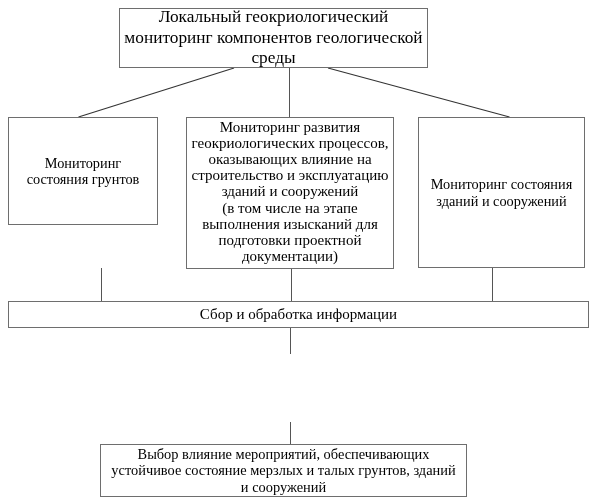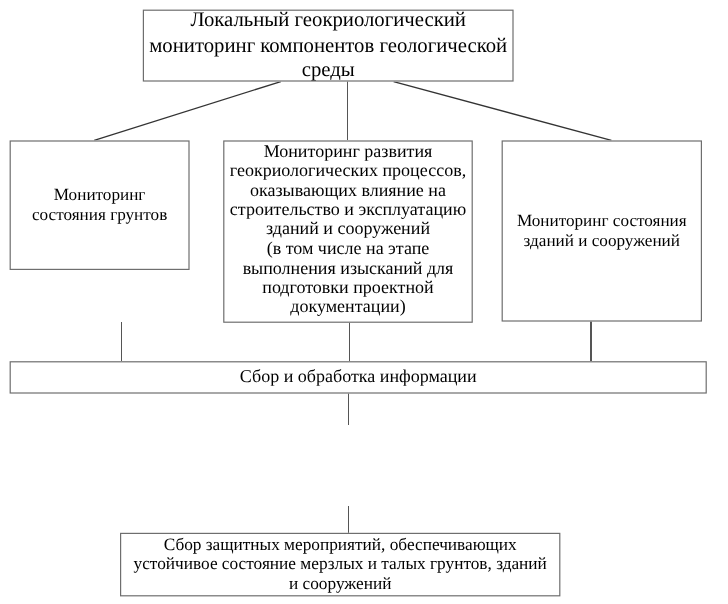--- a/index.html
+++ b/index.html
@@ -46,16 +46,16 @@
 оказывающих влияние на
 строительство и эксплуатацию
 зданий и сооружений
 (в том числе на этапе
 выполнения изысканий для
 подготовки проектной
 документации)</span></div>
   <div class="node n-right"><span>Мониторинг состояния
 зданий и сооружений</span></div>
   <div class="node n-wide"><span>Сбор и обработка информации</span></div>
-  <div class="node n-vyb"><span>Сбор защитных мероприятий, обеспечивающих
+  <div class="node n-vyb"><span>Выбор влияние мероприятий, обеспечивающих
 устойчивое состояние мерзлых и талых грунтов, зданий
 и сооружений</span></div>
 </div>
 
 </body></html>

